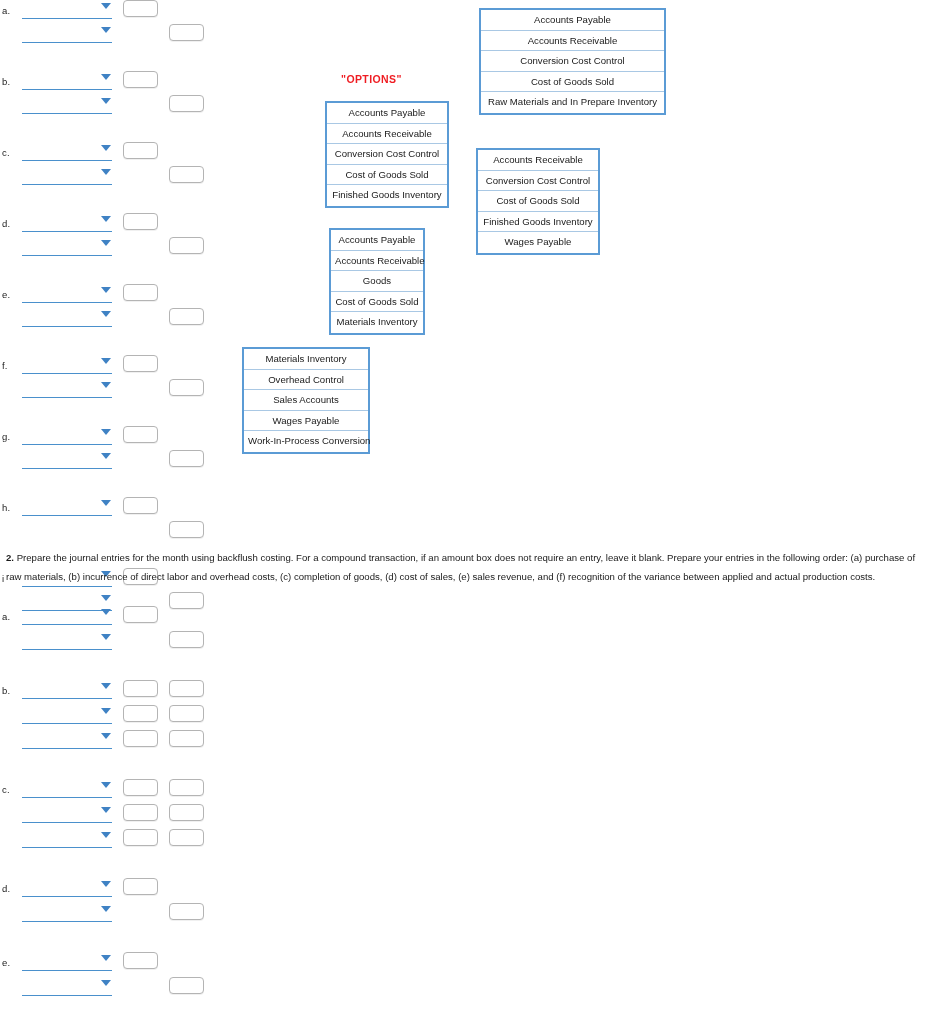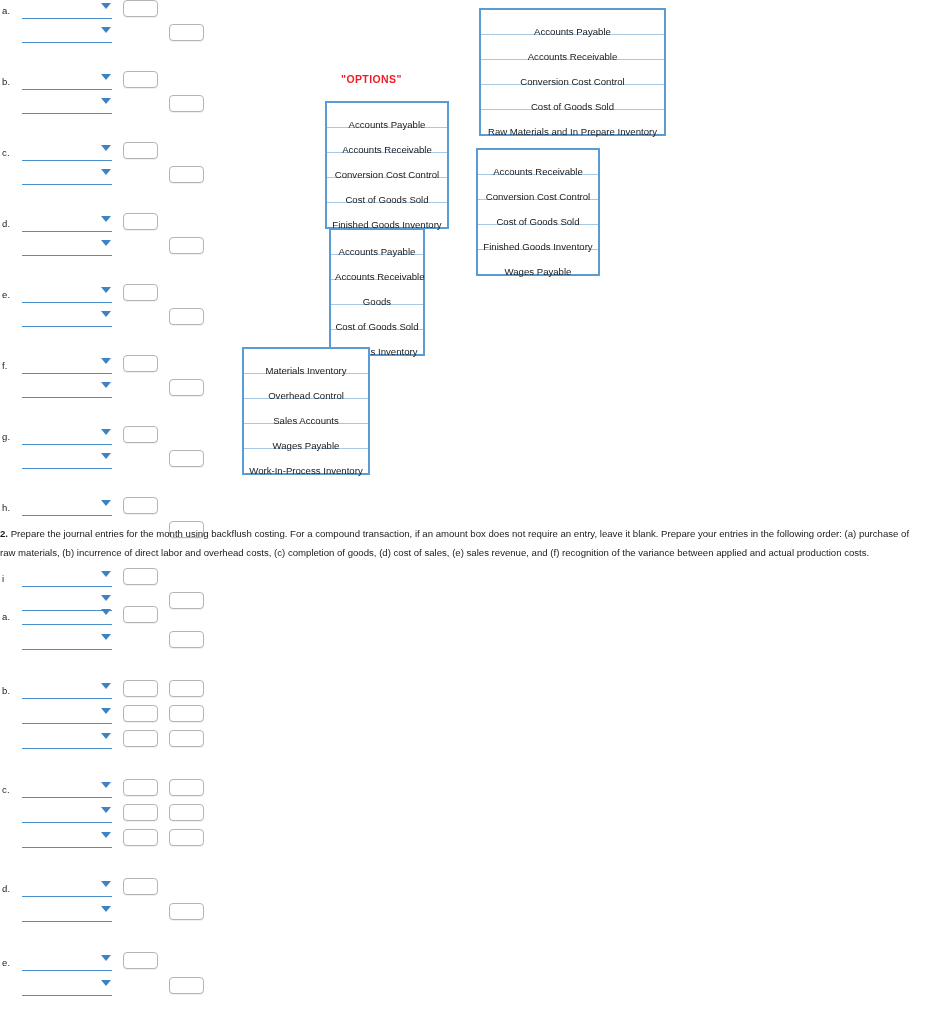--- a/index.html
+++ b/index.html
@@ -83,21 +83,21 @@
     background: #ffffff;
   }
   .opt-item {
     font-size: 9.6px;
     line-height: 20.5px;
     height: 20.5px;
     text-align: center;
     color: #1a1a1a;
     border-bottom: 1px solid #a9c8e4;
     white-space: nowrap;
-    padding: 12px 4px;
+    padding: 0 4px;
   }
   .opt-item:last-child { border-bottom: none; }
 
   
   .question {
     position: absolute;
     left: 0px;
     width: 917px;
     font-size: 9.6px;
     line-height: 19px;
@@ -257,25 +257,25 @@
         <div class="opt-item">Accounts Receivable</div>
         <div class="opt-item">Goods</div>
         <div class="opt-item">Cost of Goods Sold</div>
         <div class="opt-item">Materials Inventory</div>
       </div>
       <div class="opt-box" style="left: 242px; top: 347px; width: 128px;">
         <div class="opt-item">Materials Inventory</div>
         <div class="opt-item">Overhead Control</div>
         <div class="opt-item">Sales Accounts</div>
         <div class="opt-item">Wages Payable</div>
-        <div class="opt-item">Work-In-Process Inventory</div>
+        <div class="opt-item">Work-In-Process Conversion</div>
       </div>
     </div>
 
-  <div class="question" style="top: 524px;">
+  <div class="question" style="top: 548px; padding-left: 6px;">
     <b>2.</b><span> Prepare the journal entries for the month using backflush costing. For a compound transaction, if an amount box does not require an entry, leave it blank. Prepare your entries in the following order: (a) purchase of raw materials, (b) incurrence of direct labor and overhead costs, (c) completion of goods, (d) cost of sales, (e) sales revenue, and (f) recognition of the variance between applied and actual production costs.</span>
   </div>
 
   <div class="entry-block" id="journal-2" style="left: 0px; top: 606px; width: 215px;">
       <div class="entry-row" style="position: absolute; left: 0px; top: 0px; width: 215px;">
         <div class="row-letter">a.</div>
         <div class="acct-select">
           <span class="caret"></span>
         </div>
         <div class="amt-box debit"></div>

